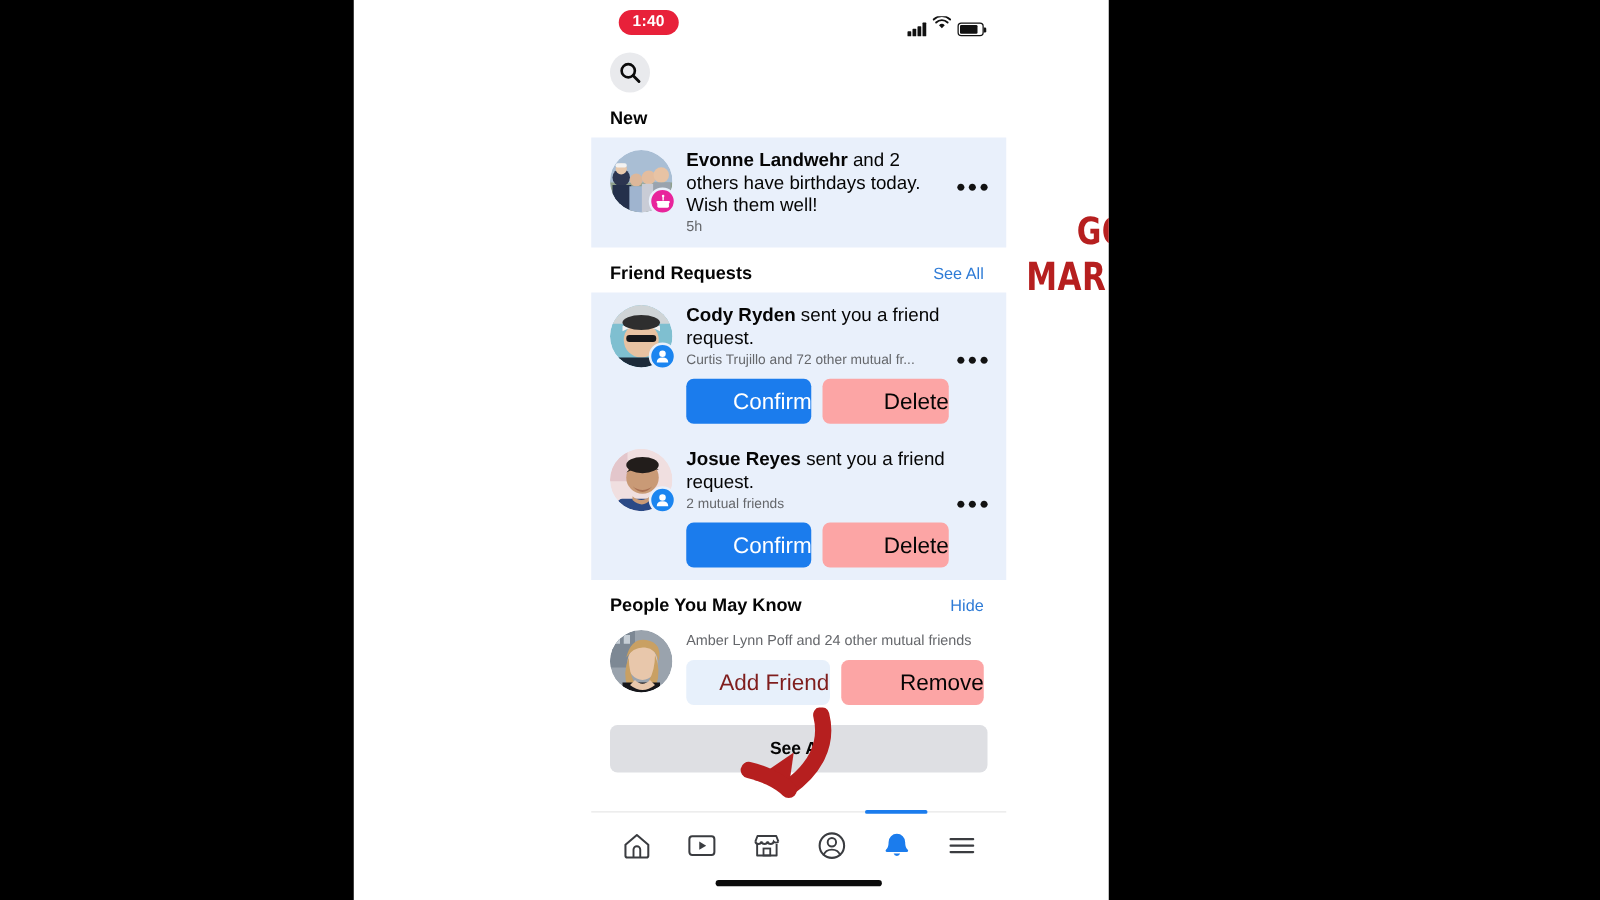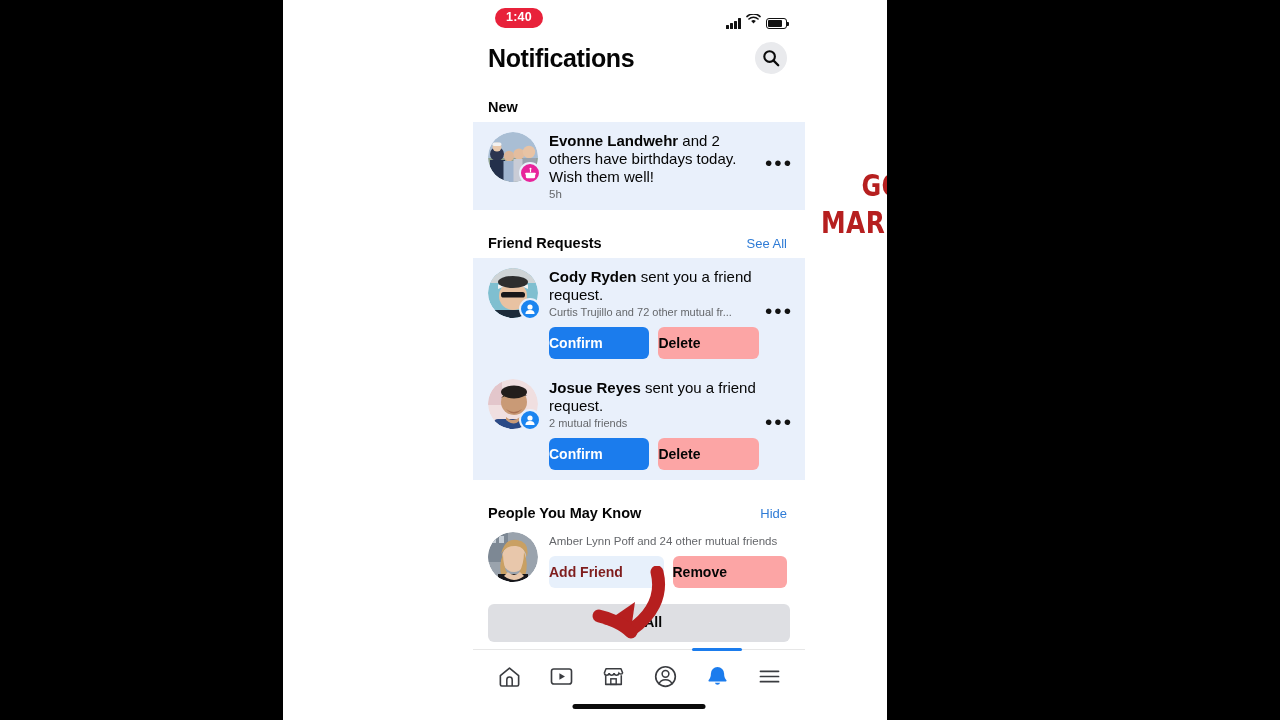--- a/index.html
+++ b/index.html
@@ -82,21 +82,21 @@
     background: #e9eaed;
     display: flex; align-items: center; justify-content: center;
   }
 
   
   .sec-head {
     display: flex; align-items: baseline; justify-content: space-between;
     padding: 0 18px 0 15px;
     margin-top: 13px; margin-bottom: 7px;
   }
-  .sec-title { font-size: 14.5px; font-weight: bold; color: #050505; margin-top: 12px; }
+  .sec-title { font-size: 14.5px; font-weight: bold; color: #050505; }
   .sec-link  { font-size: 13px; color: #2e7bd6; }
   .sec-link.hide { font-size: 13px; color: #2e7bd6; }
 
   
   .card-blue { background: #e9f0fb; }
   .row {
     display: flex; align-items: flex-start;
     padding: 10px 12px 10px 15px;
     position: relative;
   }
@@ -129,22 +129,22 @@
   .ellipsis {
     flex: 0 0 auto; align-self: center;
     font-size: 21px; letter-spacing: 2px; color: #121212;
     line-height: 10px; padding-bottom: 6px;
   }
 
   
   .actions { display: flex; gap: 9px; margin-top: 9px; }
   .btn {
     flex: 1 1 0;
-    text-align: left;
-    font-size: 14px; font-weight: bold;
+    text-align: right;
+    font-size: 18px; font-weight: normal;
     padding: 9px 0; border-radius: 6px;
     line-height: 1;
   }
   .btn.primary { background: #1b7ced; color: #fff; }
   .btn.secondary { background: #fca5a5; color: #050505; }
   .btn.addfriend { background: #e7f0fb; color: #7f1d1d; }
 
   
   .pymk-row { padding: 4px 12px 6px 15px; }
   .pymk-name { font-size: 14px; color: #050505; }
@@ -228,21 +228,20 @@
               <path d="M0.9 2.6 a9.5 9.5 0 0 1 13.2 0" stroke="#111" stroke-width="1.5" fill="none" stroke-linecap="round"></path>
             </svg>
           </span>
           <span class="batt">
               <span></span>
             </span>
         </div>
       </div>
 
       <div class="header">
-        <div class="page-title">Notifications</div>
         <div class="search-btn">
           <svg width="18" height="18" viewBox="0 0 18 18">
             <circle cx="7.6" cy="7.6" r="5.3" stroke="#0b0b0b" stroke-width="2.1" fill="none"></circle>
             <line x1="11.6" y1="11.6" x2="16.2" y2="16.2" stroke="#0b0b0b" stroke-width="2.3" stroke-linecap="round"></line>
           </svg>
         </div>
       </div>
 
       <div class="sec-head">
         <div class="sec-title">New</div>

